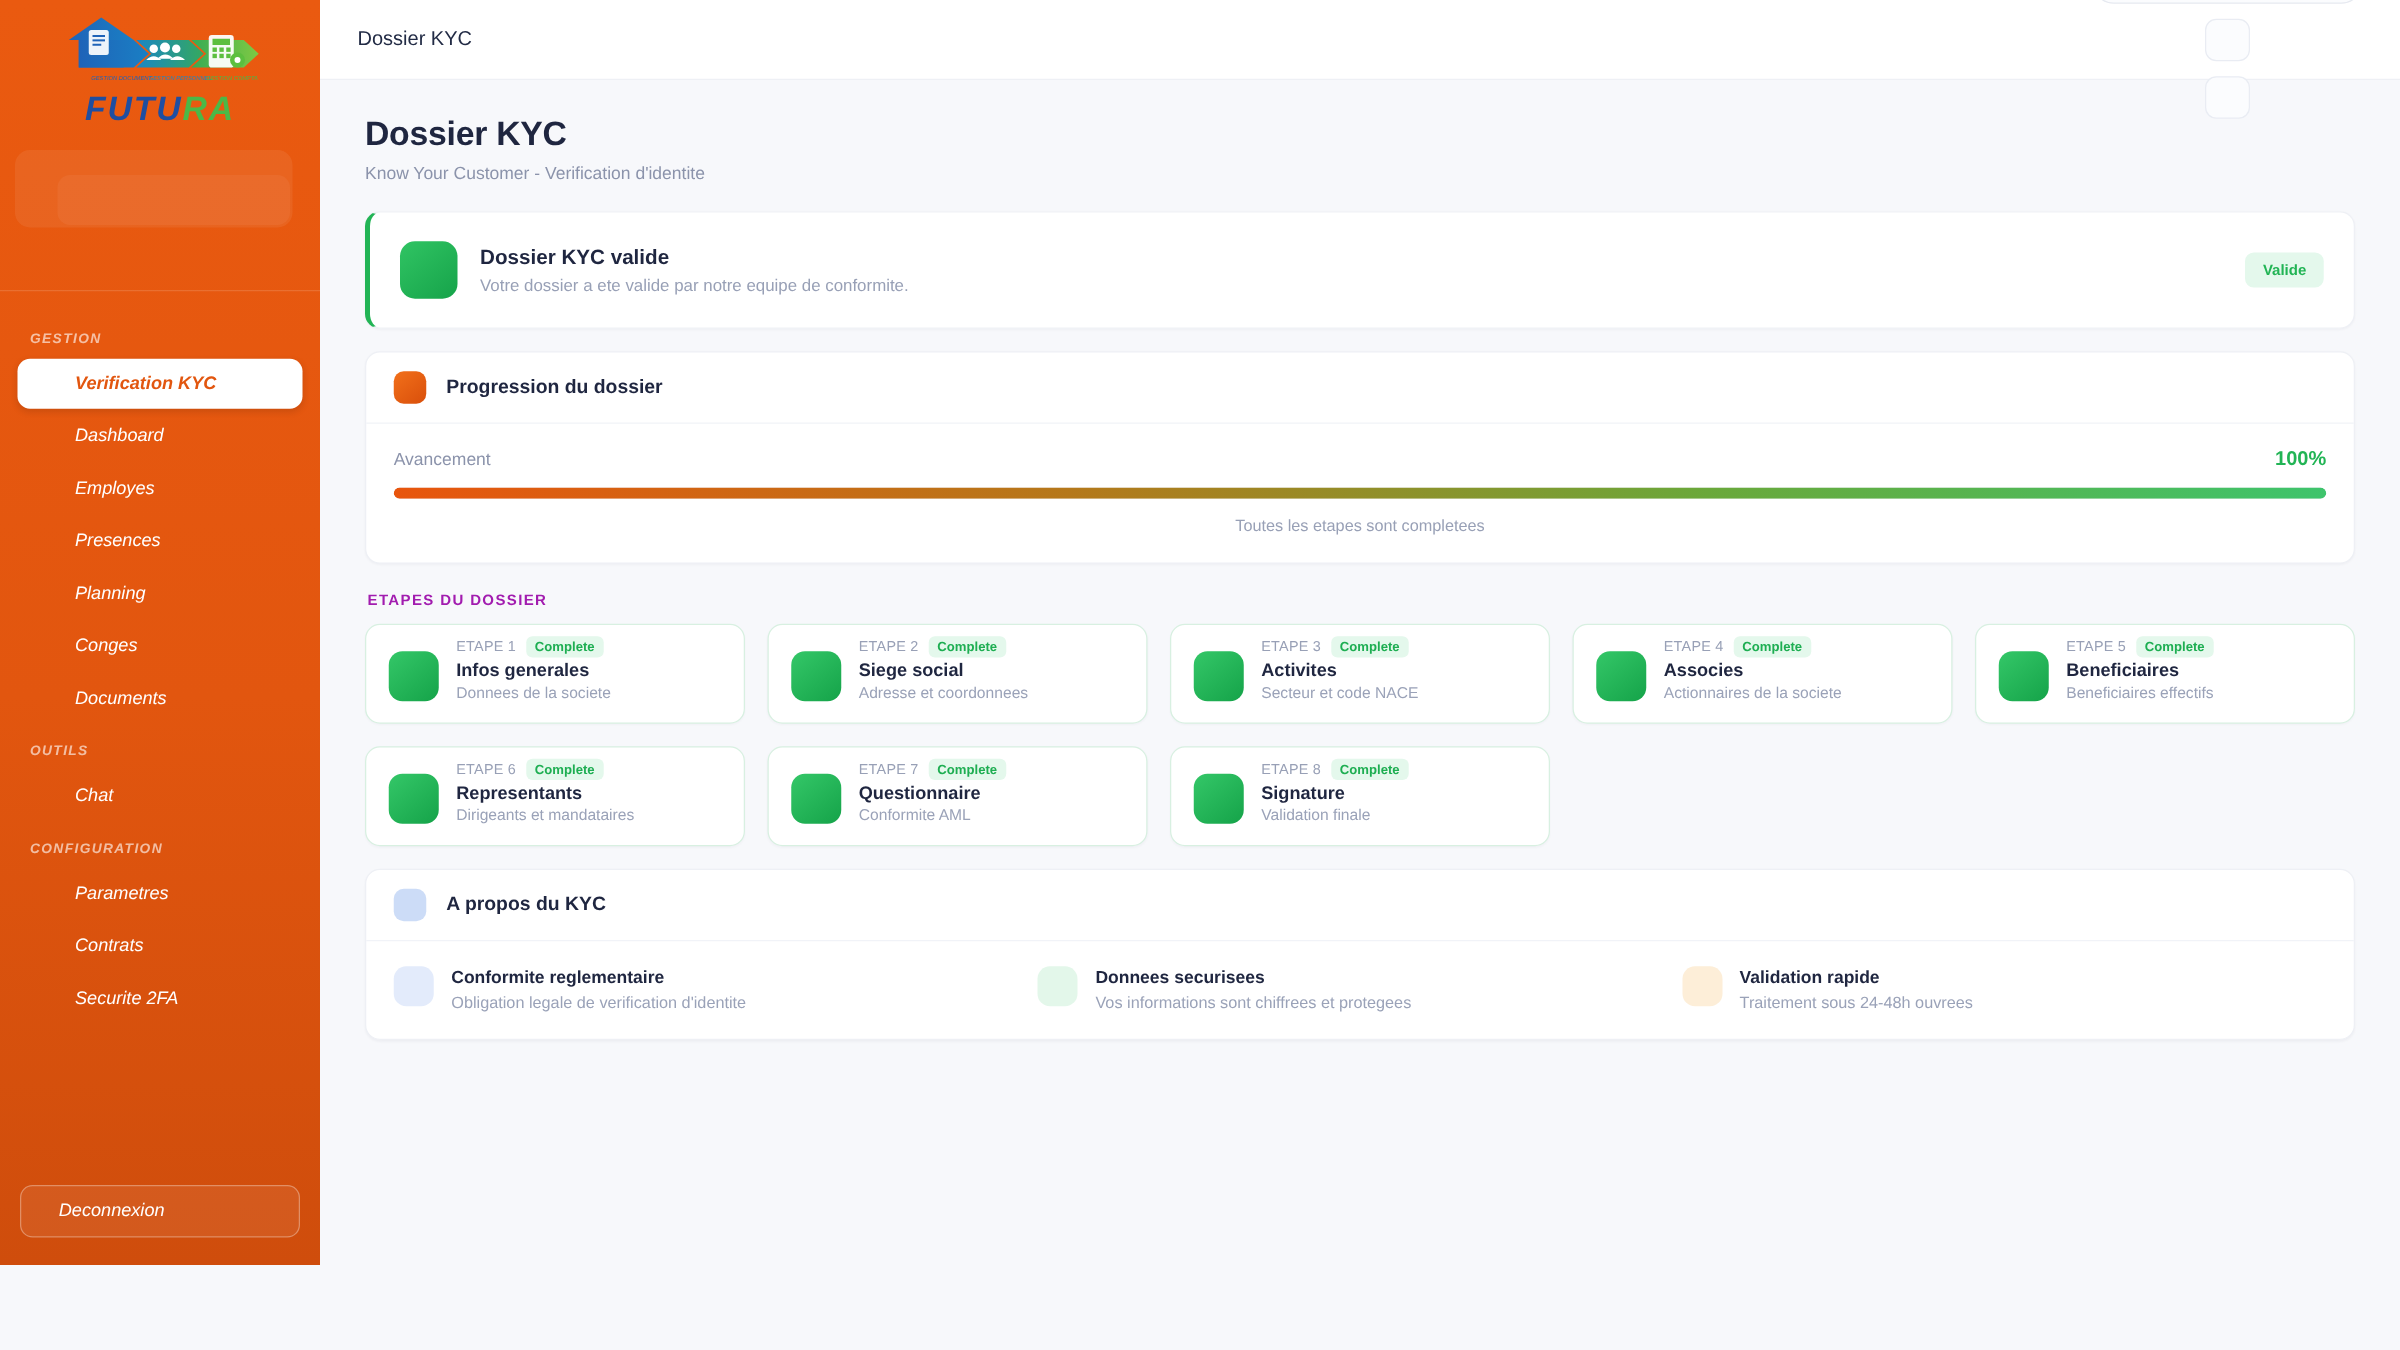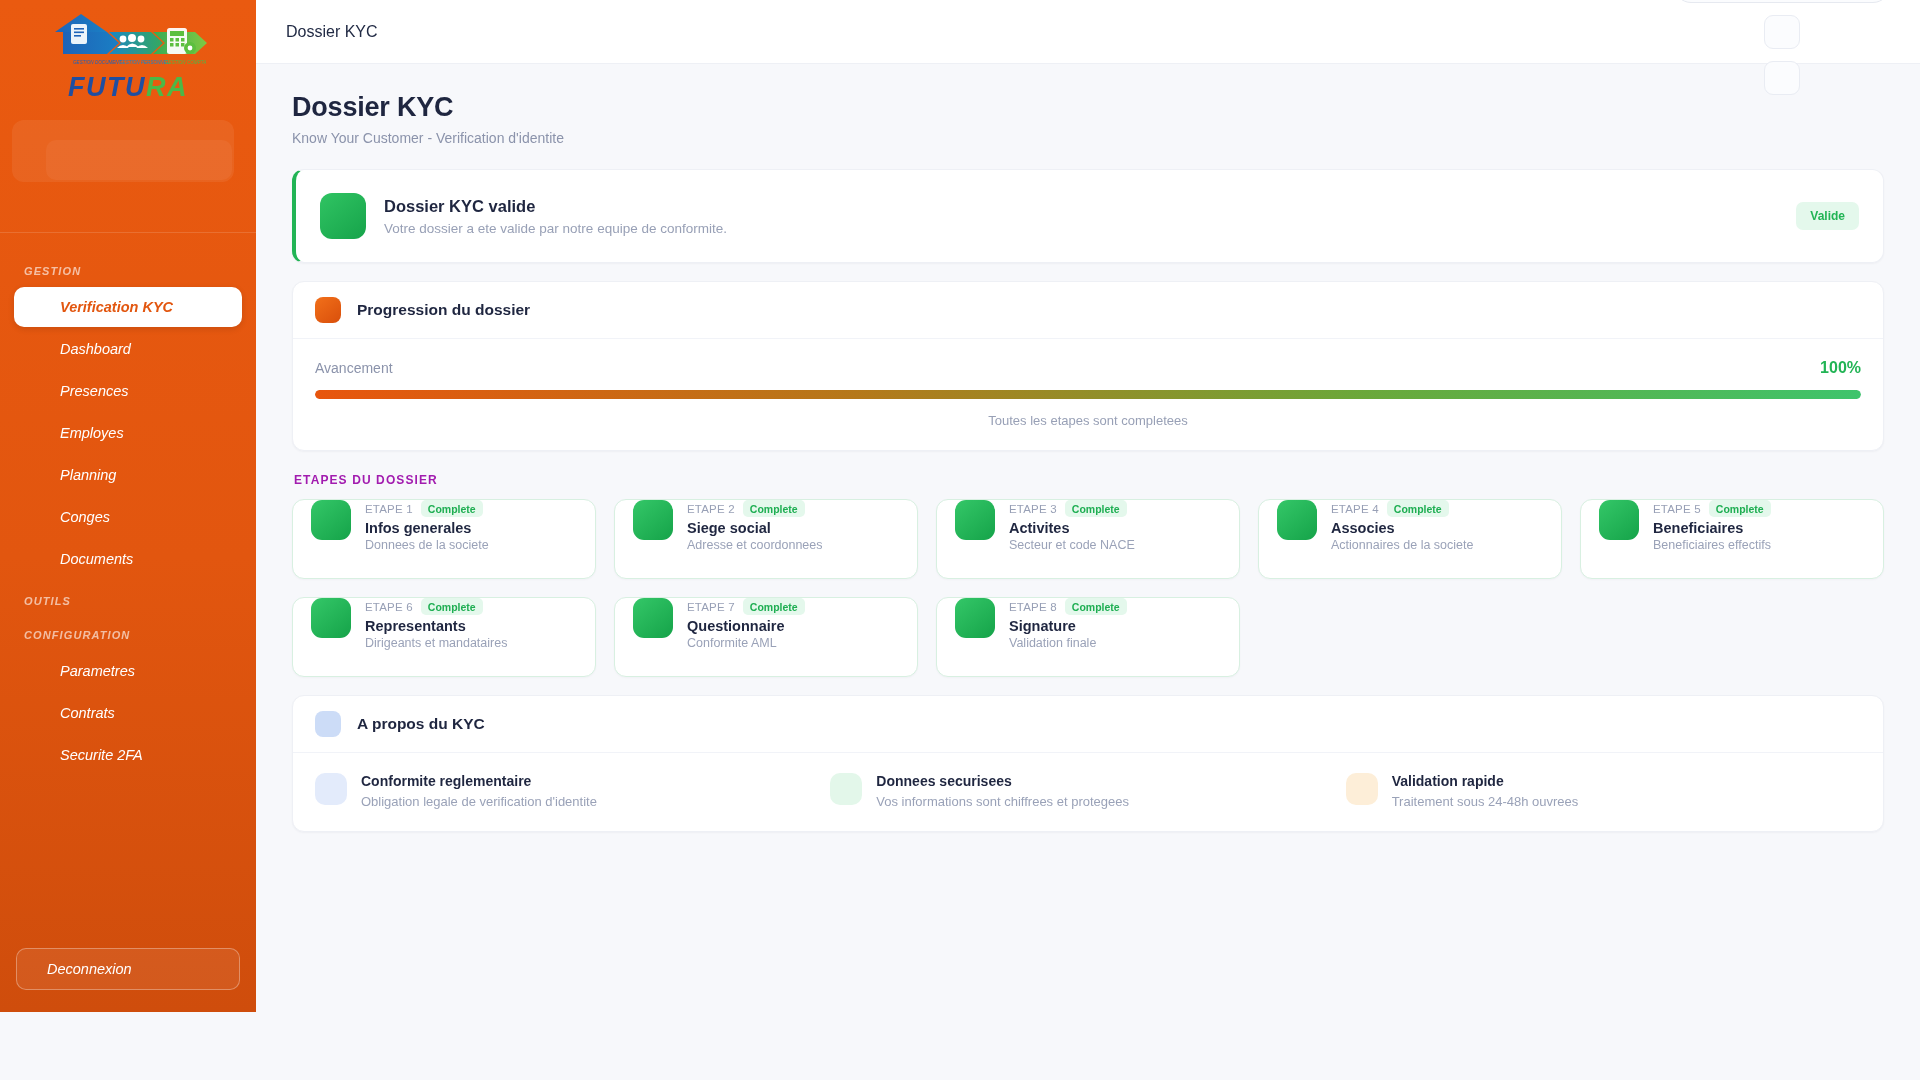--- a/index.html
+++ b/index.html
@@ -144,21 +144,21 @@
 
   
   .section-label {
     font-size: 12px; font-weight: bold; letter-spacing: 1.1px;
     color: #a21caf; margin: 22px 0 12px 2px;
   }
   .steps-grid { display: flex; flex-wrap: wrap; gap: 18px; }
   .step-card {
     flex: 0 0 calc((100% - 4 * 18px) / 5);
     background: #ffffff; border: 1px solid #d8f0e1; border-radius: 12px;
-    height: 80px; display: flex; align-items: flex-start; padding: 0 18px;
+    height: 80px; display: flex; align-items: flex-end; padding: 17px 18px;
     box-shadow: 0 1px 2px rgba(20,30,60,0.03);
     cursor: pointer;
   }
   .step-icon {
     width: 40px; height: 40px; border-radius: 11px; flex: 0 0 40px;
     background: linear-gradient(140deg, #34c768 0%, #15a349 100%);
   }
   .step-text { margin-left: 14px; min-width: 0; }
   .step-top { display: flex; align-items: center; gap: 8px; }
   .step-num { font-size: 11.5px; color: #98a0b6; letter-spacing: 0.2px; }
@@ -236,27 +236,28 @@
       <div class="ghost-card"></div>
       <div class="ghost-card2"></div>
     </div>
     <div class="sb-divider"></div>
 
     <nav class="nav">
 
       <div class="nav-section">GESTION</div>
       <div class="nav-item active">Verification KYC</div>
       <div class="nav-item">Dashboard</div>
+      <div class="nav-item">Employes</div>
       <div class="nav-item">Presences</div>
-      <div class="nav-item">Employes</div>
       <div class="nav-item">Planning</div>
       <div class="nav-item">Conges</div>
       <div class="nav-item">Documents</div>
 
       <div class="nav-section">OUTILS</div>
+      <div class="nav-item">Chat</div>
 
       <div class="nav-section">CONFIGURATION</div>
       <div class="nav-item">Parametres</div>
       <div class="nav-item">Contrats</div>
       <div class="nav-item">Securite 2FA</div>
     </nav>
 
     <div class="logout-wrap">
       <div class="logout-btn">Deconnexion</div>
     </div>

